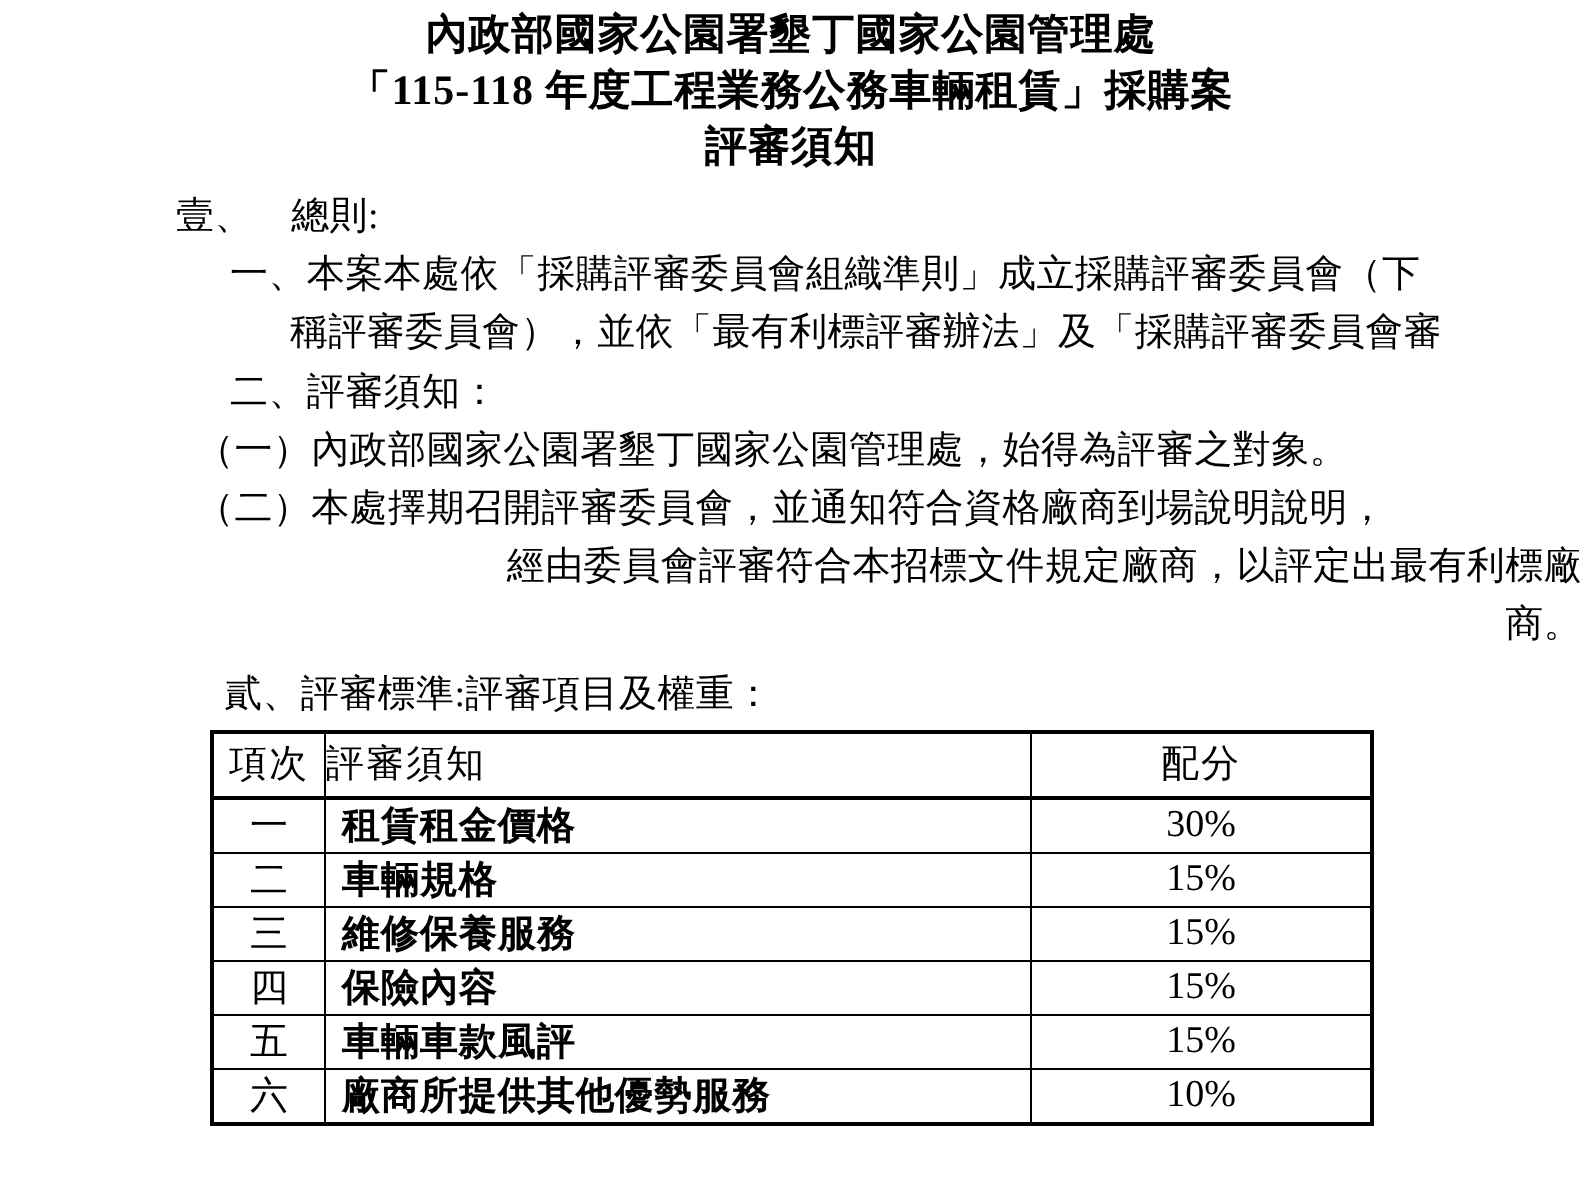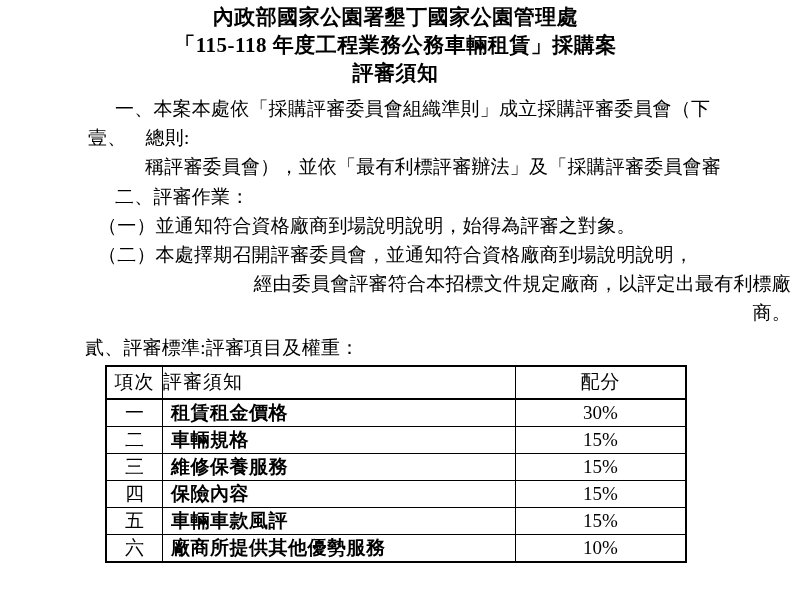--- a/index.html
+++ b/index.html
@@ -39,21 +39,21 @@
     font-size: 19px;
     line-height: 29.2px;
     white-space: pre;
     letter-spacing: 0.2px;
   }
   .ind-a { padding-left: 88px; }   
   .ind-b { padding-left: 115px; }  
   .ind-c { padding-left: 145px; }  
   .ind-d { padding-left: 98px; }   
   .ind-e { padding-left: 112px; text-align: right; }  
-  .ind-f { padding-left: 85px; margin-top: 5px; }  
+  .ind-f { padding-left: 85px; margin-top: 5px; margin-left: 27px; }  
   
   .criteria-table {
     border-collapse: collapse;
     margin-left: 105px;
     margin-top: 3px;
     table-layout: fixed;
     width: 578px;
   }
   .criteria-table th,
   .criteria-table td {
@@ -84,25 +84,25 @@
 
 <div class="page">
 
   <div class="title-block">
     <div class="title-line">內政部國家公園署墾丁國家公園管理處</div>
     <div class="title-line">「115-118 年度工程業務公務車輛租賃」採購案</div>
     <div class="title-line">評審須知</div>
   </div>
 
   <div class="body-block">
+    <div class="bline ind-a">壹、　總則:</div>
     <div class="bline ind-b">一、本案本處依「採購評審委員會組織準則」成立採購評審委員會（下</div>
-    <div class="bline ind-a">壹、　總則:</div>
     <div class="bline ind-c">稱評審委員會），並依「最有利標評審辦法」及「採購評審委員會審</div>
-    <div class="bline ind-b">二、評審作業：</div>
-    <div class="bline ind-d">（一）並通知符合資格廠商到場說明說明，始得為評審之對象。</div>
+    <div class="bline ind-b">二、評審須知：</div>
+    <div class="bline ind-d">（一）內政部國家公園署墾丁國家公園管理處，始得為評審之對象。</div>
     <div class="bline ind-d">（二）本處擇期召開評審委員會，並通知符合資格廠商到場說明說明，</div>
     <div class="bline ind-e">經由委員會評審符合本招標文件規定廠商，以評定出最有利標廠</div>
     <div class="bline ind-e">商。</div>
     <div class="bline ind-f">貳、評審標準:評審項目及權重：</div>
   </div>
 
   <table class="criteria-table">
     <thead>
       <tr>
         <th class="col-no">項次</th>

